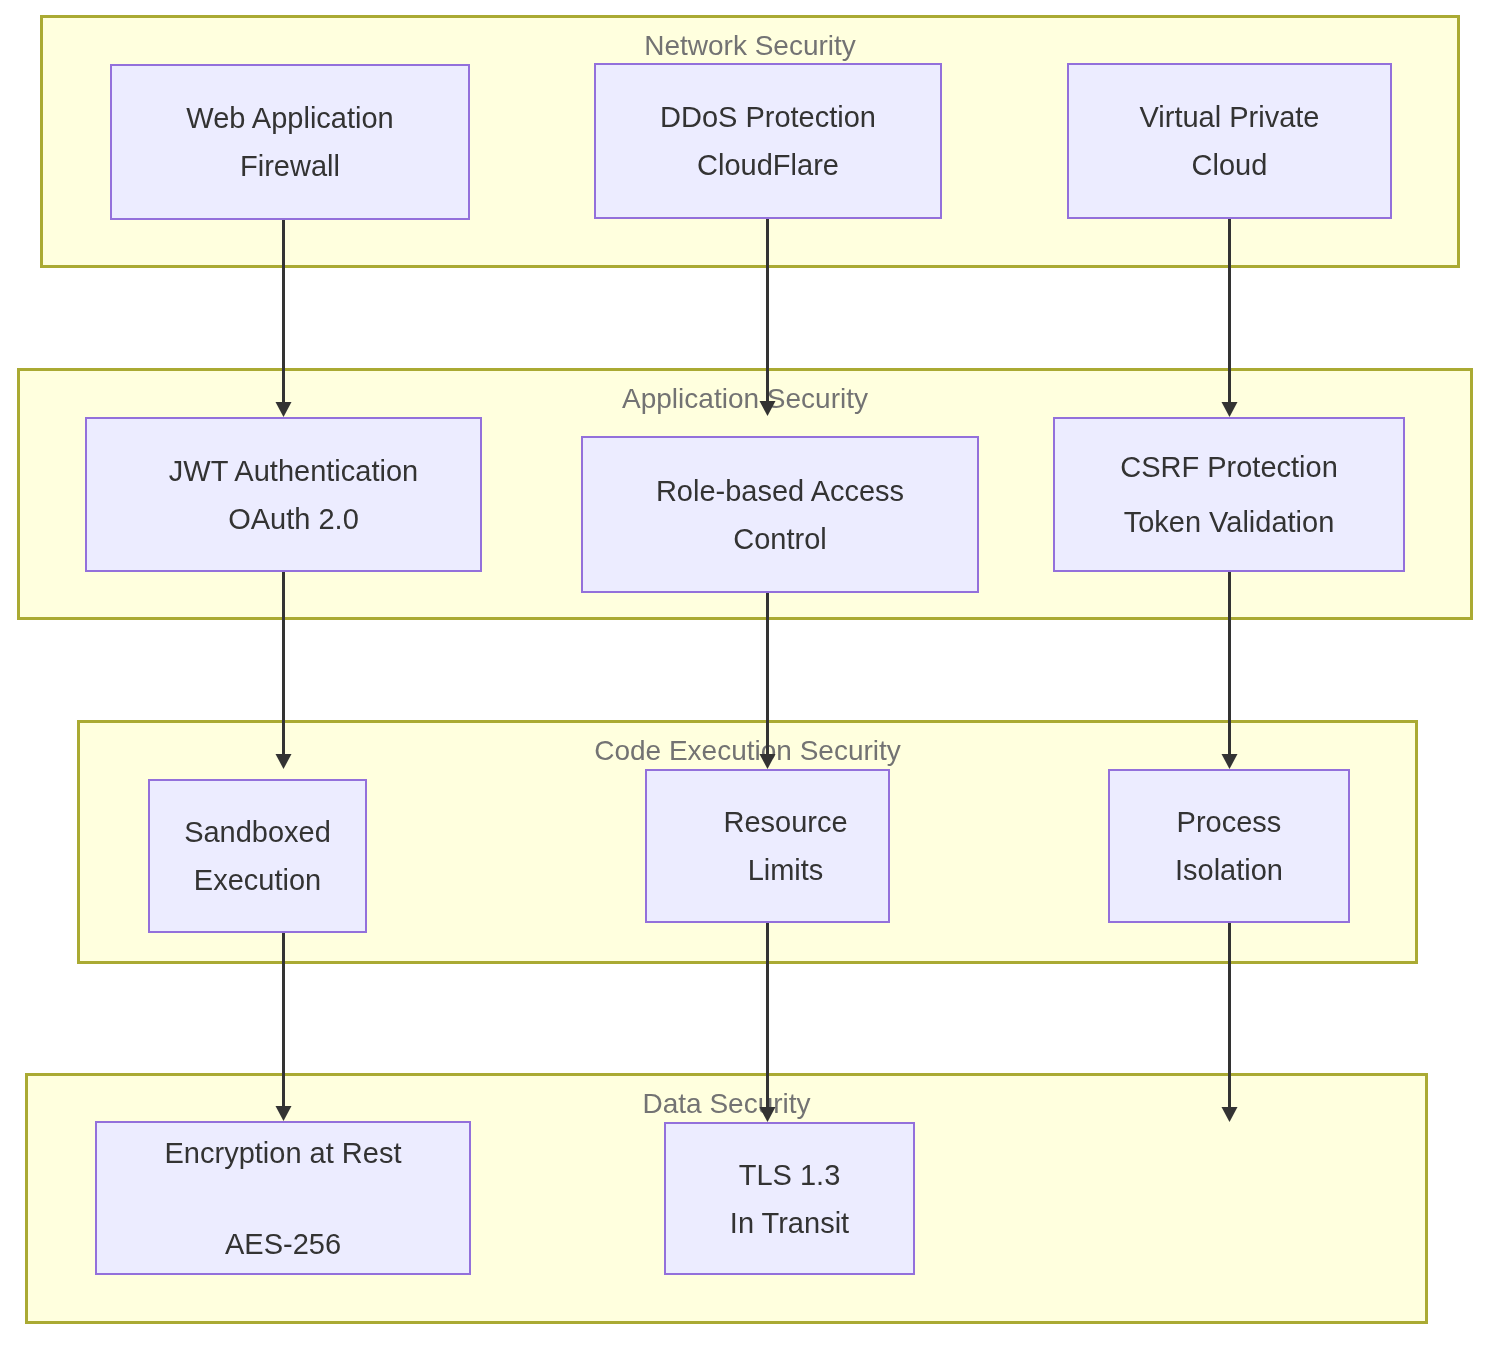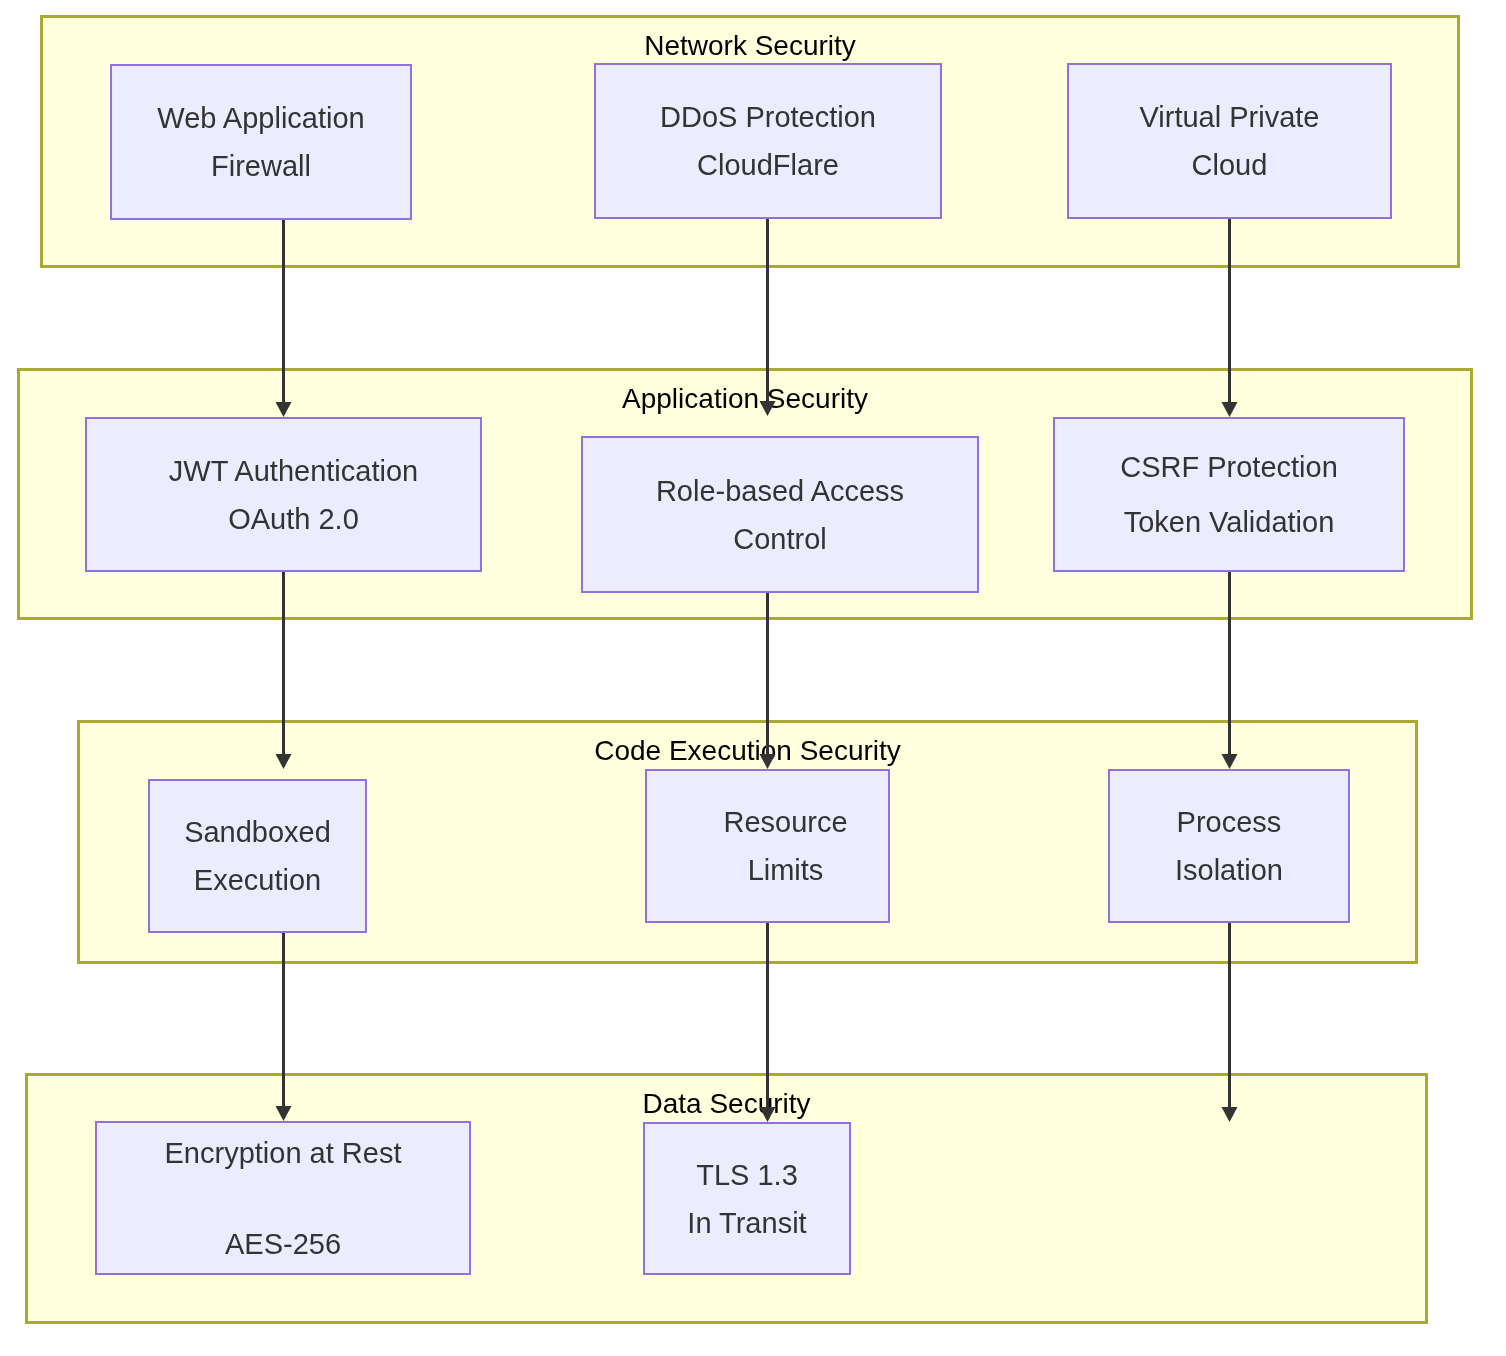--- a/index.html
+++ b/index.html
@@ -24,21 +24,21 @@
     z-index: 1;
   }
   .cluster-title {
     position: absolute;
     top: 8px;
     left: 0;
     width: 100%;
     text-align: center;
     font-size: 28px;
     line-height: 40px;
-    color: #000000;
+    color: #737373;
     z-index: 1;
   }
   .arrows {
     position: absolute;
     left: 0;
     top: 0;
     z-index: 2;
   }
   .node {
     position: absolute;
@@ -124,21 +124,21 @@
     <g>
       <line class="arrow-line" x1="1229.5" y1="572" x2="1229.5" y2="765"></line>
       <polygon class="arrow-head" points="1221.5,754 1237.5,754 1229.5,769"></polygon>
     </g>
     <g>
       <line class="arrow-line" x1="1229.5" y1="923" x2="1229.5" y2="1118"></line>
       <polygon class="arrow-head" points="1221.5,1107 1237.5,1107 1229.5,1122"></polygon>
     </g>
   </svg>
 
-  <div class="node" style="left:110px; top:64px; width:302px; height:156px;">
+  <div class="node" style="left:110px; top:64px; width:360px; height:156px;">
     <span class="nl">Web Application</span>
     <span class="nl">Firewall</span>
   </div>
   <div class="node" style="left:594px; top:63px; width:348px; height:156px;">
     <span class="nl">DDoS Protection</span>
     <span class="nl">CloudFlare</span>
   </div>
   <div class="node" style="left:1067px; top:63px; width:325px; height:156px;">
     <span class="nl">Virtual Private</span>
     <span class="nl">Cloud</span>
@@ -167,18 +167,18 @@
   </div>
   <div class="node" style="left:1108px; top:769px; width:242px; height:154px;">
     <span class="nl">Process</span>
     <span class="nl">Isolation</span>
   </div>
 
   <div class="node" style="left:95px; top:1121px; width:376px; height:154px;gap:43px;">
     <span class="nl">Encryption at Rest</span>
     <span class="nl">AES-256</span>
   </div>
-  <div class="node" style="left:643px; top:1122px; width:208px; height:153px;">
+  <div class="node" style="left:664px; top:1122px; width:251px; height:153px;">
     <span class="nl">TLS 1.3</span>
     <span class="nl">In Transit</span>
   </div>
 
 </div>
 
 </body></html>

